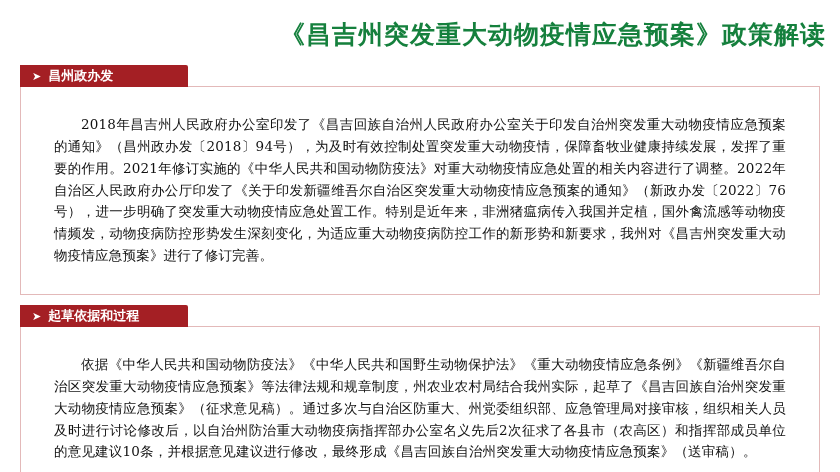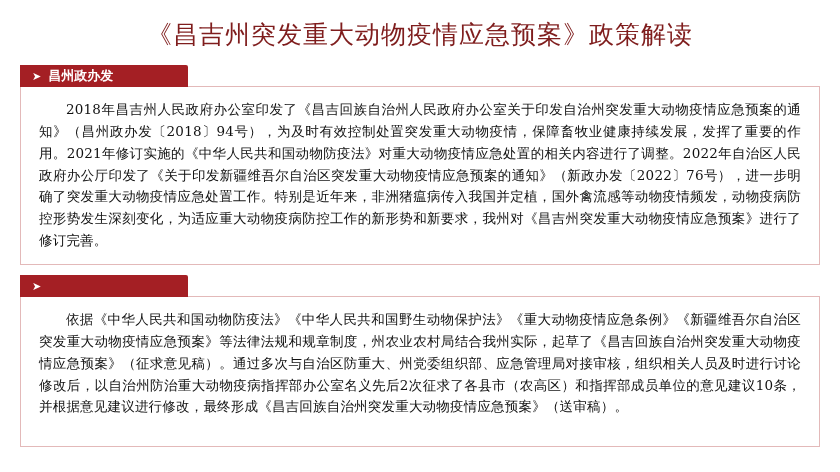--- a/index.html
+++ b/index.html
@@ -14,26 +14,26 @@
     overflow: hidden;
   }
   .page {
     position: relative;
     width: 840px;
     height: 472px;
     box-sizing: border-box;
     padding: 0 14px;
   }
   .doc-title {
-    text-align: center;
+    text-align: right;
     font-family: "DejaVu Serif", "Liberation Serif", serif;
-    font-weight: normal;
+    font-weight: bold;
     font-size: 25px;
     letter-spacing: 1px;
-    color: #7f1d1d;
+    color: #15803d;
     padding-top: 18px;
     padding-bottom: 14px;
     white-space: nowrap;
   }
   .section {
     position: relative;
     margin: 0 6px 10px 6px;
   }
   .section-body {
     border: 1px solid #e3b9b9;
@@ -77,21 +77,21 @@
     height: 1px;
     background: #e3b9b9;
   }
   .para {
     font-family: "DejaVu Serif", "Liberation Serif", serif;
     font-size: 13.5px;
     line-height: 1.62;
     color: #111111;
     text-align: justify;
     text-indent: 2em;
-    margin: 0;
+    margin: 15px;
     letter-spacing: 0.2px;
   }
   .sec2 .section-body {
     padding-bottom: 28px;
   }
 </style>
 </head>
 <body>
 
 <div class="page">
@@ -109,20 +109,21 @@
     <div class="section-body">
       <p class="para">2018年昌吉州人民政府办公室印发了《昌吉回族自治州人民政府办公室关于印发自治州突发重大动物疫情应急预案的通知》（昌州政办发〔2018〕94号），为及时有效控制处置突发重大动物疫情，保障畜牧业健康持续发展，发挥了重要的作用。2021年修订实施的《中华人民共和国动物防疫法》对重大动物疫情应急处置的相关内容进行了调整。2022年自治区人民政府办公厅印发了《关于印发新疆维吾尔自治区突发重大动物疫情应急预案的通知》（新政办发〔2022〕76号），进一步明确了突发重大动物疫情应急处置工作。特别是近年来，非洲猪瘟病传入我国并定植，国外禽流感等动物疫情频发，动物疫病防控形势发生深刻变化，为适应重大动物疫病防控工作的新形势和新要求，我州对《昌吉州突发重大动物疫情应急预案》进行了修订完善。</p>
     </div>
   </div>
 
   <div class="section sec2">
     <div class="section-head-wrap">
       <div class="head-rule"></div>
       <div class="section-head">
         <span class="arrow">➤</span>
+        <span>起草依据和过程</span>
       </div>
     </div>
     <div class="section-body">
       <p class="para">依据《中华人民共和国动物防疫法》《中华人民共和国野生动物保护法》《重大动物疫情应急条例》《新疆维吾尔自治区突发重大动物疫情应急预案》等法律法规和规章制度，州农业农村局结合我州实际，起草了《昌吉回族自治州突发重大动物疫情应急预案》（征求意见稿）。通过多次与自治区防重大、州党委组织部、应急管理局对接审核，组织相关人员及时进行讨论修改后，以自治州防治重大动物疫病指挥部办公室名义先后2次征求了各县市（农高区）和指挥部成员单位的意见建议10条，并根据意见建议进行修改，最终形成《昌吉回族自治州突发重大动物疫情应急预案》（送审稿）。</p>
     </div>
   </div>
 
 </div>
 
 </body></html>

